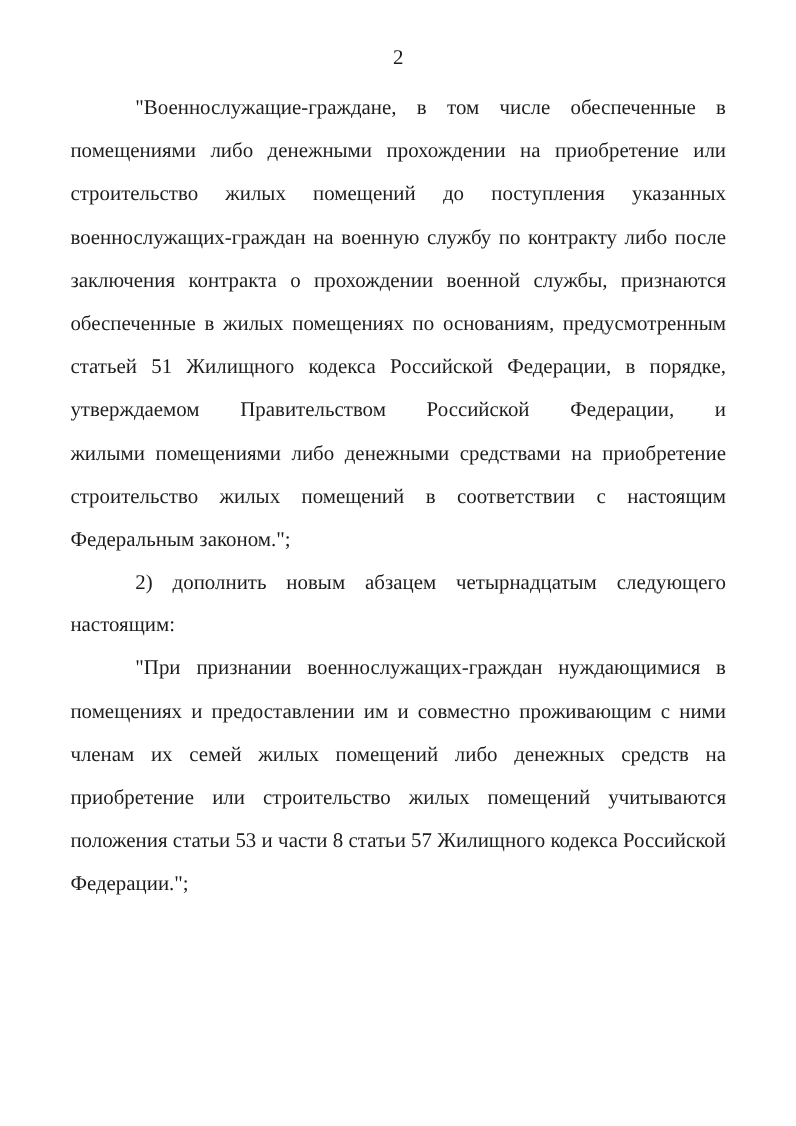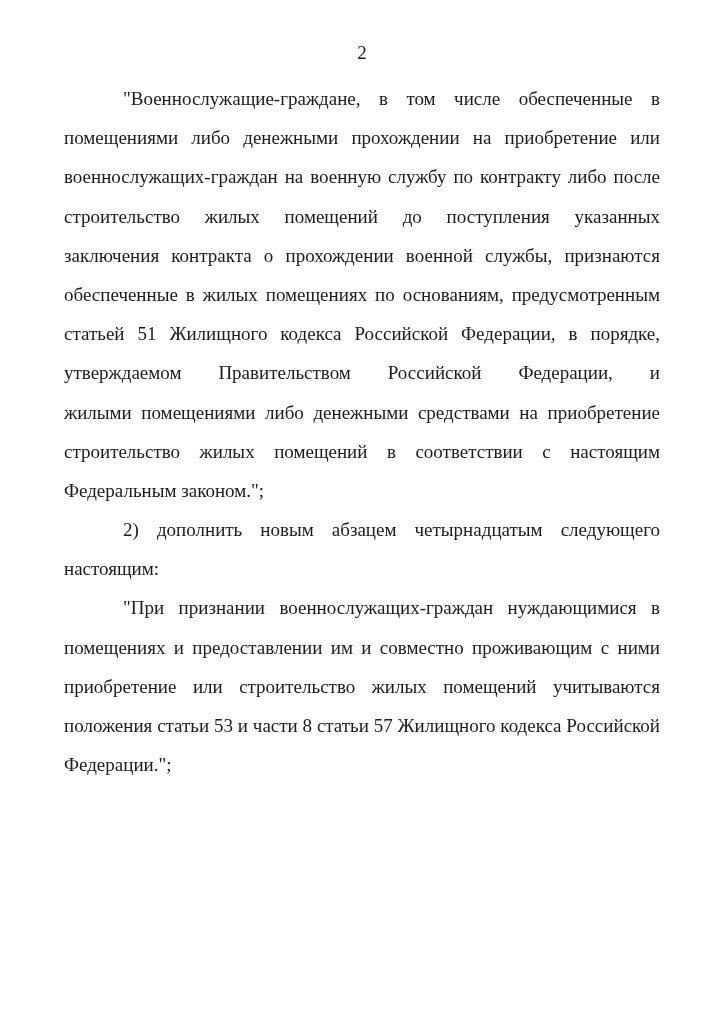--- a/index.html
+++ b/index.html
@@ -44,30 +44,31 @@
   }
 </style>
 </head>
 <body>
 
 <div class="page">
   <div class="page-number">2</div>
   <div class="doc-body" id="doc-body">
       <div class="line first">"Военнослужащие-граждане, в том числе обеспеченные в качестве</div>
       <div class="line">помещениями либо денежными прохождении на приобретение или</div>
+      <div class="line">строительство жилых помещений до поступления указанных</div>
       <div class="line">военнослужащих-граждан на военную службу по контракту либо после</div>
-      <div class="line">строительство жилых помещений до поступления указанных</div>
       <div class="line">заключения контракта о прохождении военной службы, признаются</div>
       <div class="line">обеспеченные в жилых помещениях по основаниям, предусмотренным</div>
       <div class="line">статьей 51 Жилищного кодекса Российской Федерации, в порядке,</div>
       <div class="line">утверждаемом Правительством Российской Федерации, и обеспечиваются</div>
       <div class="line">жилыми помещениями либо денежными средствами на приобретение или</div>
       <div class="line">строительство жилых помещений в соответствии с настоящим</div>
       <div class="line last">Федеральным законом.";</div>
       <div class="line first">2) дополнить новым абзацем четырнадцатым следующего</div>
       <div class="line last">настоящим:</div>
       <div class="line first">"При признании военнослужащих-граждан нуждающимися в жилых</div>
       <div class="line">помещениях и предоставлении им и совместно проживающим с ними</div>
+      <div class="line">членам их семей жилых помещений либо денежных средств на</div>
       <div class="line">приобретение или строительство жилых помещений учитываются</div>
       <div class="line">положения статьи 53 и части 8 статьи 57 Жилищного кодекса Российской</div>
       <div class="line last">Федерации.";</div>
     </div>
 </div>
 
 </body></html>

